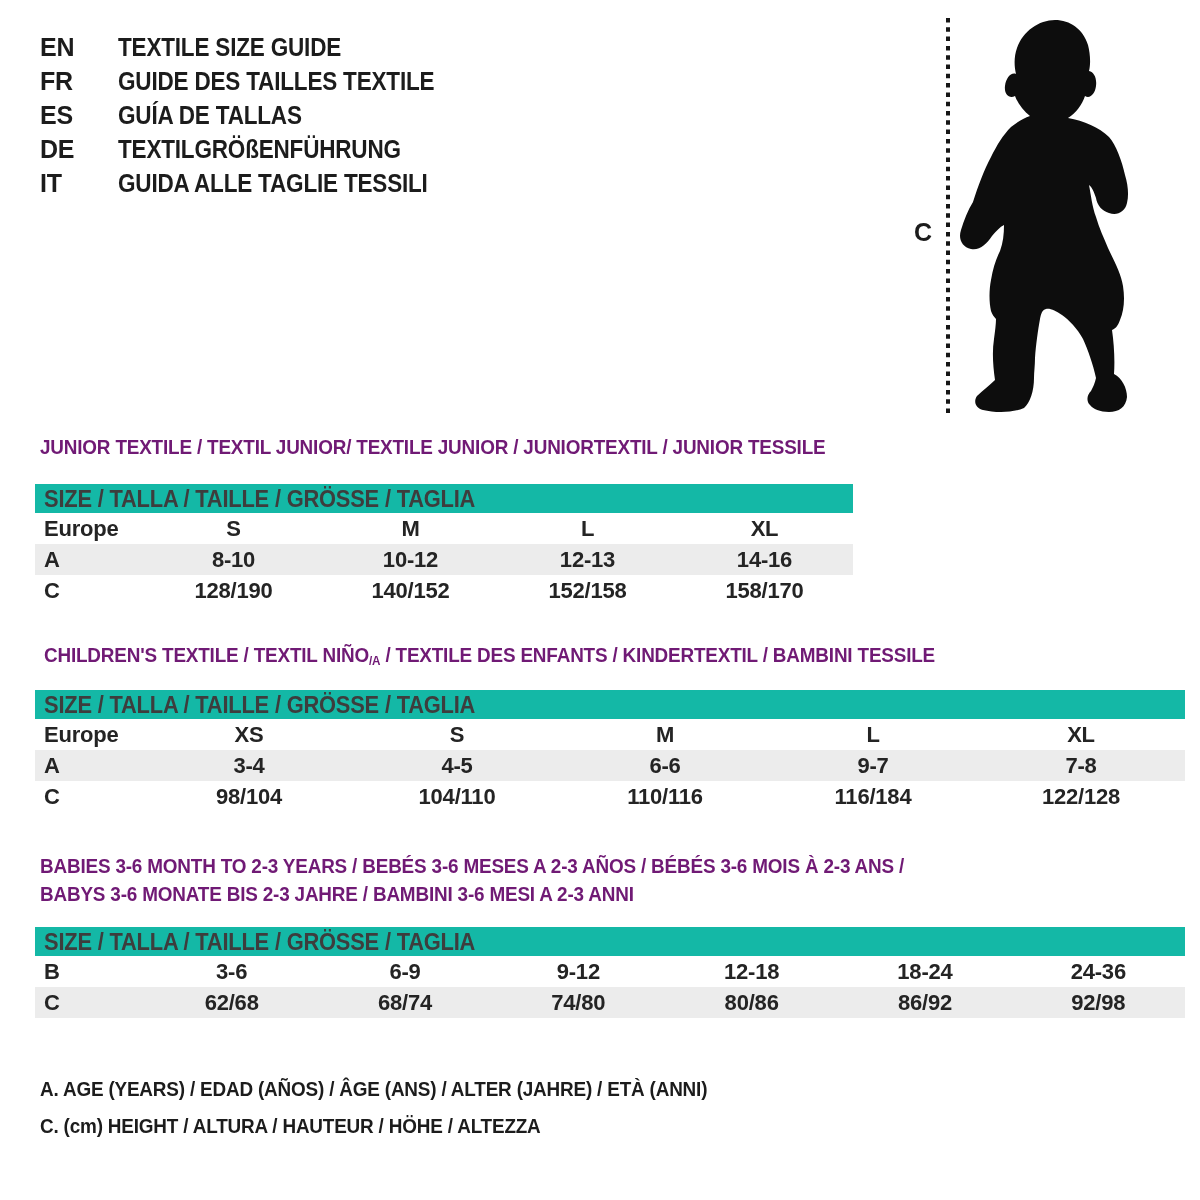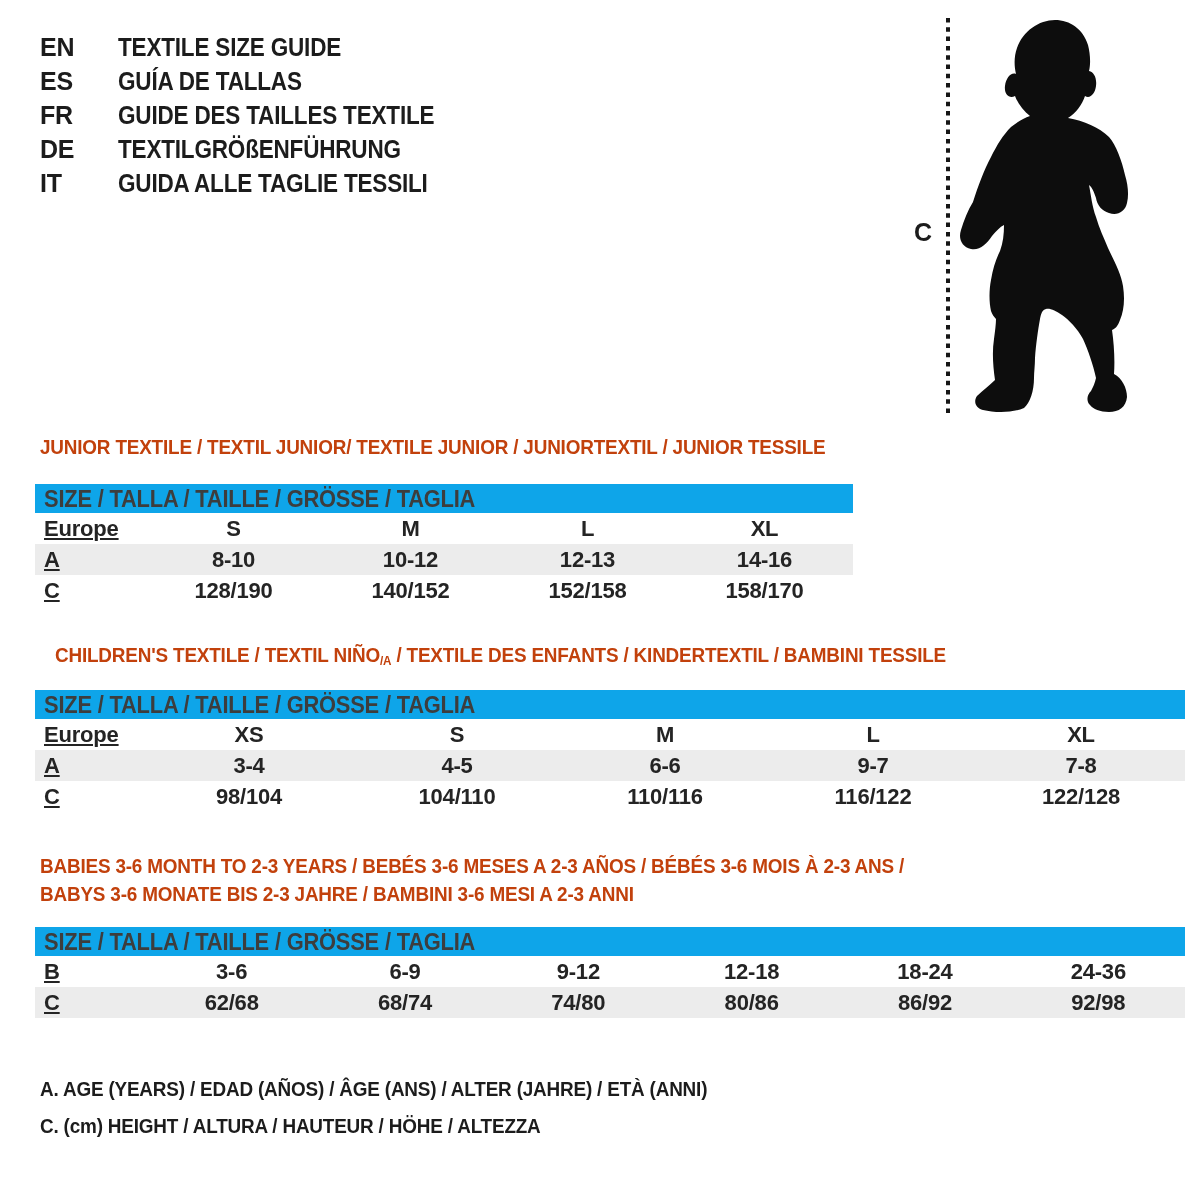--- a/index.html
+++ b/index.html
@@ -19,55 +19,55 @@
   .langs { left:40px; top:30px; }
   .lang-row { display:flex; height:34px; align-items:center; font-size:25px; }
   .lang-code { width:78px; }
   .lang-label { }
 
   
   .figure-svg { left:938px; top:14px; }
   .height-label { left:908px; top:218px; font-size:25px; width:30px; text-align:center; }
 
   
-  .sec-title { font-size:21px; color:#c2410c; }
+  .sec-title { font-size:21px; color:#701a75; }
   .sub-a { font-size:0.62em; position:relative; top:0.2em; }
 
   
   .sg-table { }
   .bar {
-    height:29px; background:#0ea5e9; color:#3d3d3d;
+    height:29px; background:#14b8a6; color:#3d3d3d;
     font-size:23px; line-height:30px; padding-left:9px;
   }
   .trow { display:flex; height:31px; align-items:center; font-size:22px; color:#242424; }
   .trow.striped { background:#ececec; }
-  .cell-label { width:110px; padding-left:9px; text-align:left;text-decoration:underline; }
+  .cell-label { width:110px; padding-left:9px; text-align:left; }
   .cell { flex:1 1 0; text-align:center; }
 
   .babies-title { line-height:28px; }
 
   
   .legend { left:40px; top:1070px; }
   .legend-line { height:37px; font-size:21px; display:flex; align-items:center; }
 </style>
 </head>
 <body>
 
 <div class="abs langs">
   <div class="lang-row">
     <span class="lang-code">EN</span>
     <span class="cond lang-label">TEXTILE SIZE GUIDE</span>
   </div>
   <div class="lang-row">
+    <span class="lang-code">FR</span>
+    <span class="cond lang-label">GUIDE DES TAILLES TEXTILE</span>
+  </div>
+  <div class="lang-row">
     <span class="lang-code">ES</span>
     <span class="cond lang-label">GUÍA DE TALLAS</span>
-  </div>
-  <div class="lang-row">
-    <span class="lang-code">FR</span>
-    <span class="cond lang-label">GUIDE DES TAILLES TEXTILE</span>
   </div>
   <div class="lang-row">
     <span class="lang-code">DE</span>
     <span class="cond lang-label">TEXTILGRÖßENFÜHRUNG</span>
   </div>
   <div class="lang-row">
     <span class="lang-code">IT</span>
     <span class="cond lang-label">GUIDA ALLE TAGLIE TESSILI</span>
   </div>
 </div>
@@ -152,21 +152,21 @@
   </div>
   <div class="trow">
     <span class="cell-label">C</span>
     <span class="cell">128/190</span>
     <span class="cell">140/152</span>
     <span class="cell">152/158</span>
     <span class="cell">158/170</span>
   </div>
 </div>
 
-<div class="abs sec-title" style="left:55px; top:643px;">
+<div class="abs sec-title" style="left:44px; top:643px;">
   <span class="cond"><span>CHILDREN'S TEXTILE / TEXTIL NIÑO</span><span class="sub-a">/A</span><span> / TEXTILE DES ENFANTS / KINDERTEXTIL / BAMBINI TESSILE</span></span>
 </div>
 <div class="abs sg-table" style="left:35px; top:690px; width:1150px;">
   <div class="bar">
     <span class="cond95">SIZE / TALLA / TAILLE / GRÖSSE / TAGLIA</span>
   </div>
   <div class="trow">
     <span class="cell-label">Europe</span>
     <span class="cell">XS</span>
     <span class="cell">S</span>
@@ -180,21 +180,21 @@
     <span class="cell">4-5</span>
     <span class="cell">6-6</span>
     <span class="cell">9-7</span>
     <span class="cell">7-8</span>
   </div>
   <div class="trow">
     <span class="cell-label">C</span>
     <span class="cell">98/104</span>
     <span class="cell">104/110</span>
     <span class="cell">110/116</span>
-    <span class="cell">116/122</span>
+    <span class="cell">116/184</span>
     <span class="cell">122/128</span>
   </div>
 </div>
 
 <div class="abs sec-title babies-title" style="left:40px; top:852px;">
   <div><span class="cond">BABIES 3-6 MONTH TO 2-3 YEARS / BEBÉS 3-6 MESES A 2-3 AÑOS / BÉBÉS 3-6 MOIS À 2-3 ANS /</span></div>
   <div><span class="cond">BABYS 3-6 MONATE BIS 2-3 JAHRE / BAMBINI 3-6 MESI A 2-3 ANNI</span></div>
 </div>
 <div class="abs sg-table" style="left:35px; top:927px; width:1150px;">
   <div class="bar">

